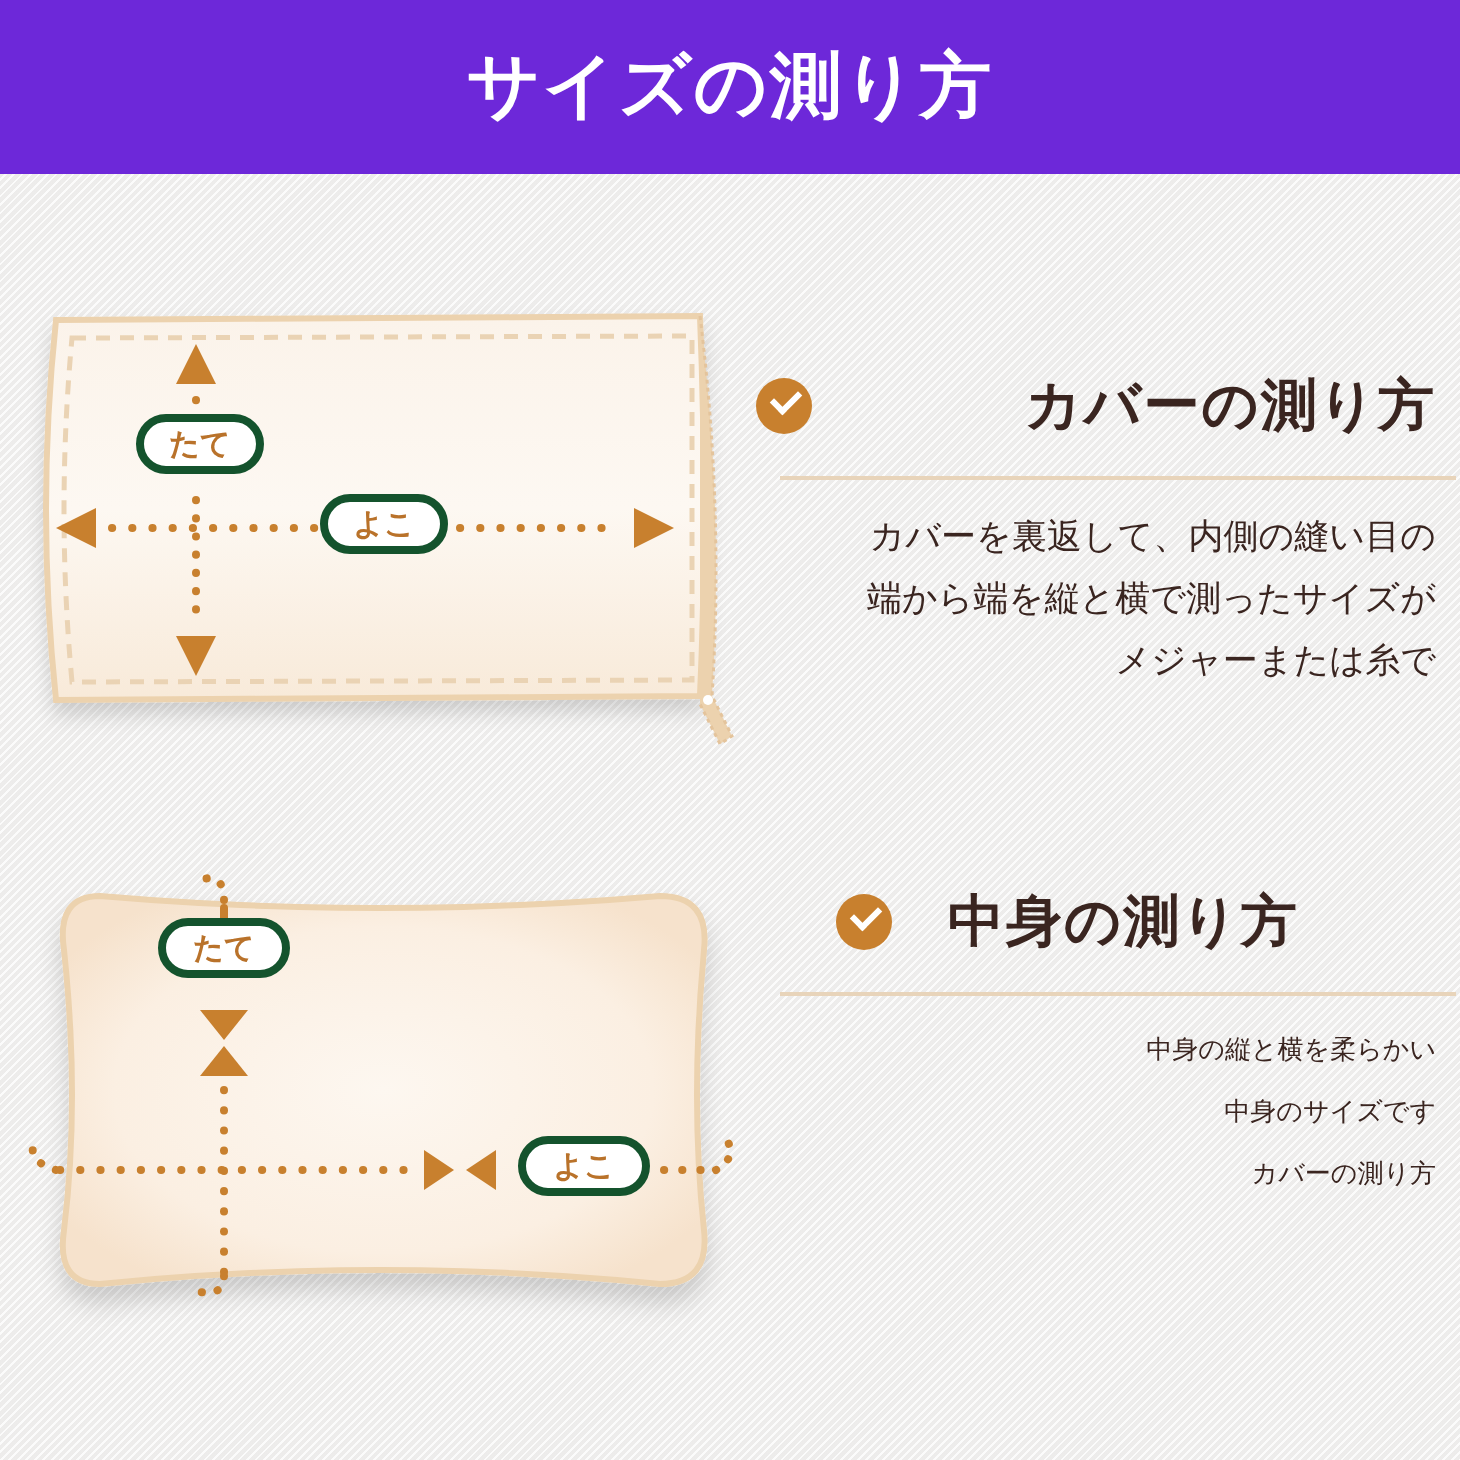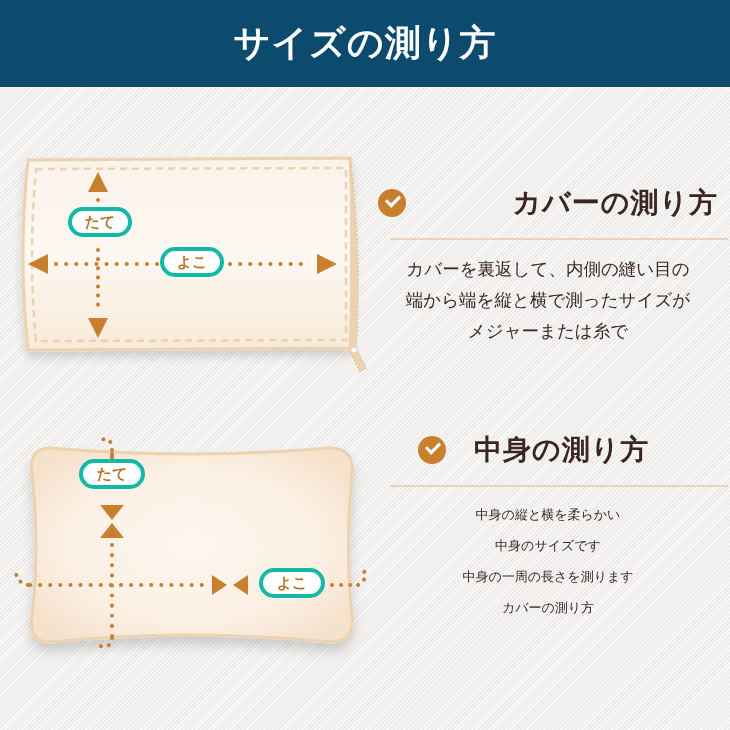--- a/index.html
+++ b/index.html
@@ -6,21 +6,21 @@
     html, body { width: 730px; height: 730px; overflow: hidden; }
     body {
       position: relative;
       font-family: "DejaVu Sans", "Liberation Sans", sans-serif;
       background-color: #f3f2f1;
       background-image: repeating-linear-gradient(135deg, rgba(255,255,255,0.7) 0 1px, rgba(0,0,0,0.025) 1px 3px);
       color: #3a2520;
     }
     .header {
       position: absolute; left: 0; top: 0; width: 730px; height: 87px;
-      background: #0c4a6e;
+      background: #6d28d9;
       display: flex; align-items: center; justify-content: center;
     }
     .header h1 {
       color: #ffffff; font-size: 36px; font-weight: bold; letter-spacing: 1px;
     }
 
     
     .section { position: absolute; left: 378px; width: 340px; }
     .section-title {
       display: flex; align-items: center; justify-content: space-between;
@@ -36,34 +36,34 @@
       border-left: 3px solid #fff; border-bottom: 3px solid #fff;
       transform: rotate(-45deg);
     }
     .section-title h2 {
       font-size: 28px; font-weight: bold; color: #3a2520; letter-spacing: 1px;
     }
     .divider {
       height: 2px; background: #e8d4ba; margin: 10px 0 0 12px; width: 338px;
     }
     .section-body {
-      margin-top: 14px; text-align: center;
+      margin-top: 14px; text-align: right;
       font-size: 18px; line-height: 32px; color: #3a2520;
     }
     #cover-section { top: 178px; }
     #cover-section .section-body { line-height: 31px; font-size: 17.5px; }
     #filling-section { top: 425px; }
-    #filling-section .section-title { justify-content: flex-start; padding-left: 40px; gap: 28px; }
+    #filling-section .section-title { justify-content: flex-start; padding-left: 40px; gap: 28px; margin-top: 11px; }
     #filling-section .section-body { line-height: 31px; font-size: 13px; margin-top: 12px; }
 
     
     .illus { position: absolute; }
     .label-pill {
       position: absolute; height: 30px; padding: 0 12px;
-      background: #fff; border: 4px solid #14b8a6; border-radius: 16px;
+      background: #fff; border: 4px solid #14532d; border-radius: 16px;
       color: #b9722a; font-size: 15px; font-weight: bold;
       display: flex; align-items: center; justify-content: center;
       white-space: nowrap;
     }
   </style>
 </head>
 <body>
 
 <div class="header">
   <h1>サイズの測り方</h1>
@@ -153,16 +153,15 @@
 
 <div class="section" id="filling-section">
   <div class="section-title">
     <span class="check-icon"></span>
     <h2>中身の測り方</h2>
   </div>
   <div class="divider"></div>
   <div class="section-body">
     <div>中身の縦と横を柔らかい</div>
     <div>中身のサイズです</div>
-    <div>中身の一周の長さを測ります</div>
     <div>カバーの測り方</div>
   </div>
 </div>
 
 </body></html>

